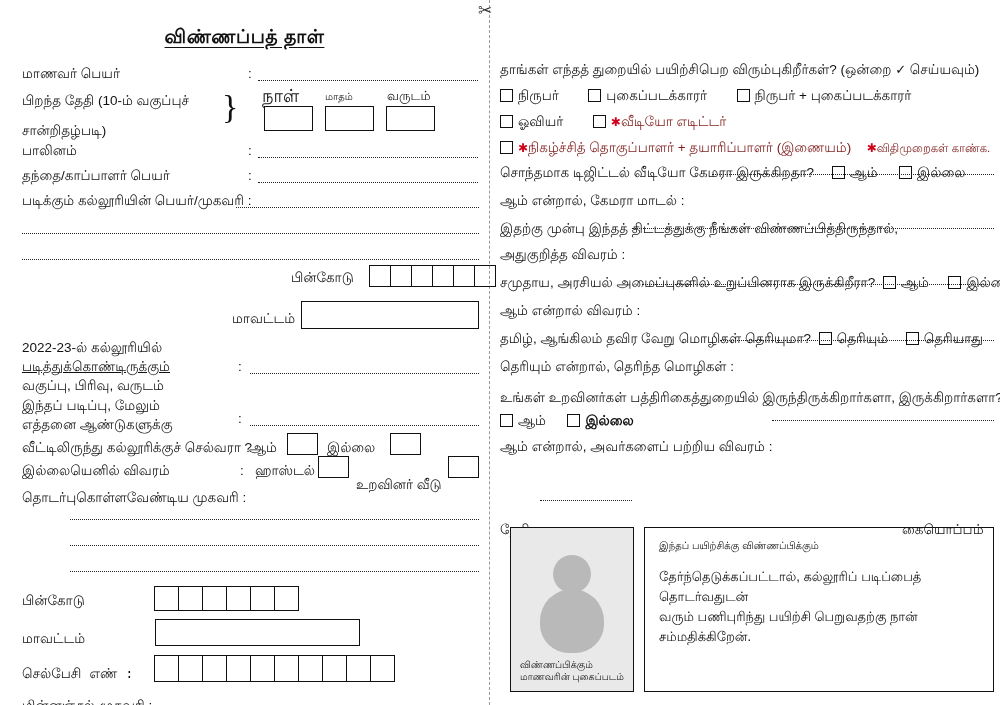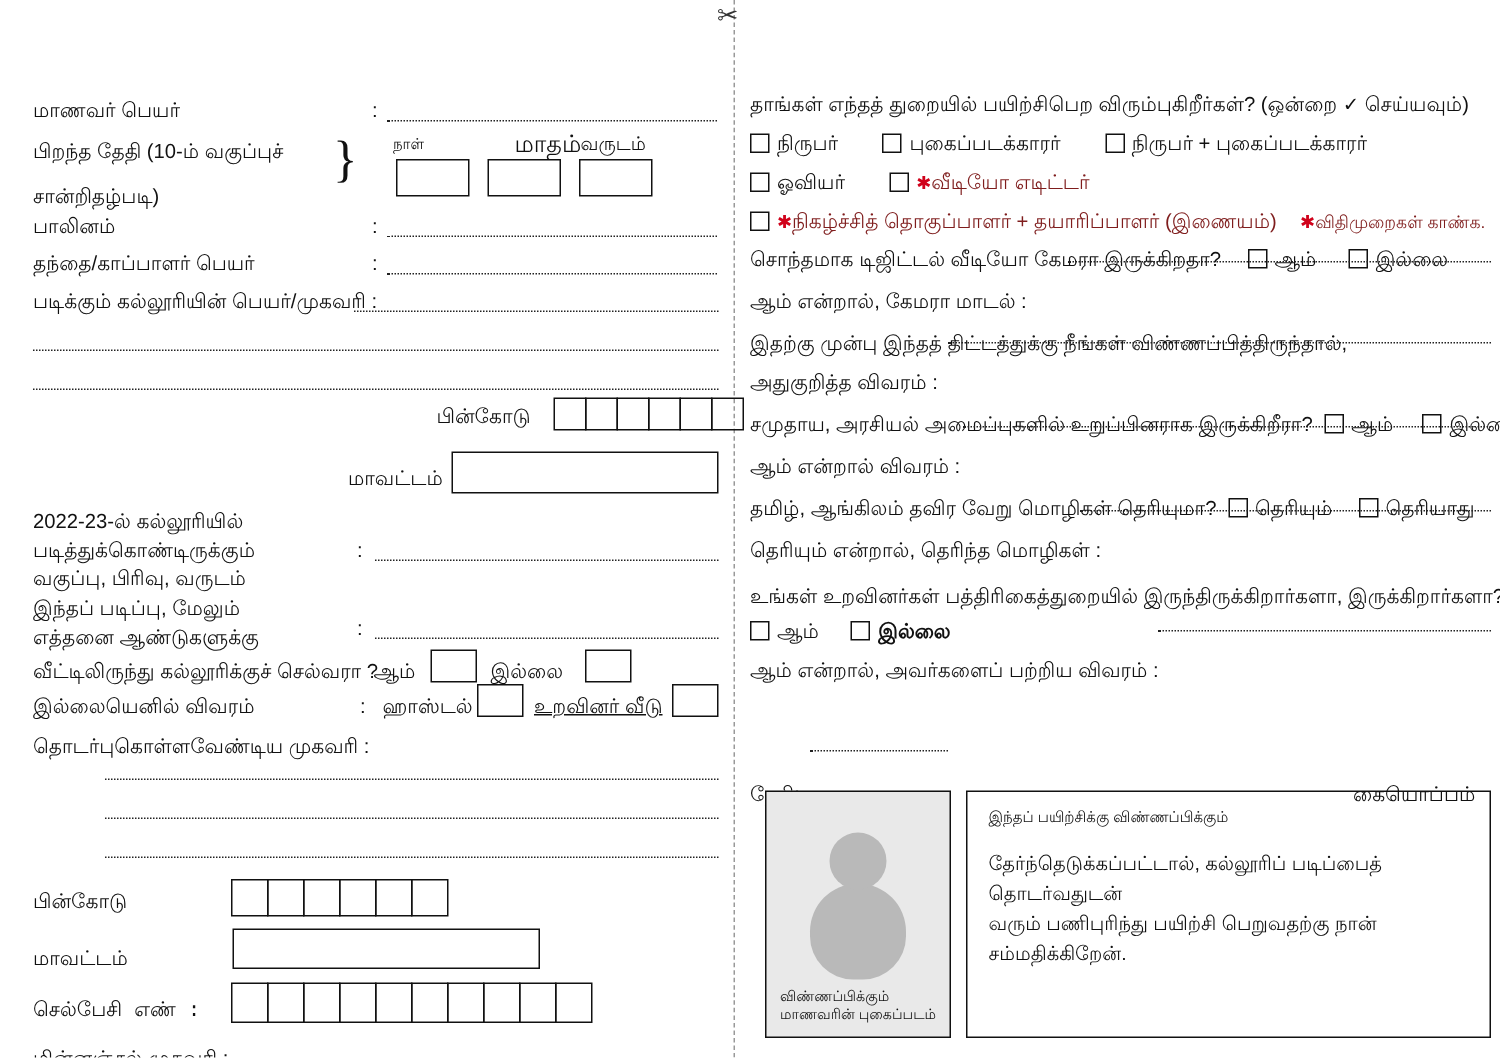--- a/index.html
+++ b/index.html
@@ -134,31 +134,34 @@
 </head>
 <body>
 
 <div class="page">
 
   <div class="cutline"></div>
   <div class="scissors">✂</div>
 
   <div class="col-left">
 
+    <div class="title">
+      <u>விண்ணப்பத் தாள்</u>
+    </div>
 
     <div class="row" style="left:22px; top:65px;">மாணவர் பெயர்</div>
     <div class="row" style="left:248px; top:65px;">:</div>
     <div class="hline" style="left:258px; top:80px; width:220px;"></div>
 
     <div class="row" style="left:22px; top:92px;">பிறந்த தேதி (10-ம் வகுப்புச்</div>
     <div class="row" style="left:22px; top:122px;">சான்றிதழ்படி)</div>
     <div class="brace" style="left:222px; top:90px;">}</div>
 
-    <div class="row" style="left:262px; top:88px; font-size:10px;">நாள்</div>
-    <div class="row" style="left:343px; top:88px; font-size:16px;">மாதம்</div>
+    <div class="row" style="left:262px; top:88px; font-size:18px;">நாள்</div>
+    <div class="row" style="left:325px; top:88px; font-size:10px;">மாதம்</div>
     <div class="row" style="left:387px; top:88px; font-size:12.5px;">வருடம்</div>
 
     <div class="cell" style="left:264px; top:106px; width:49px; height:25px;"></div>
     <div class="cell" style="left:325px; top:106px; width:49px; height:25px;"></div>
     <div class="cell" style="left:386px; top:106px; width:49px; height:25px;"></div>
 
     <div class="row" style="left:22px; top:142px;">பாலினம்</div>
     <div class="row" style="left:248px; top:142px;">:</div>
     <div class="hline" style="left:258px; top:157px; width:220px;"></div>
 
@@ -178,41 +181,41 @@
       <span class="bx"></span>
       <span class="bx"></span>
       <span class="bx"></span>
       <span class="bx"></span>
     </div>
 
     <div class="row" style="left:232px; top:310px;">மாவட்டம்</div>
     <div class="cell" style="left:301px; top:301px; width:178px; height:28px;"></div>
 
     <div class="row" style="left:22px; top:339px;">2022-23-ல் கல்லூரியில்</div>
-    <div class="row" style="left:22px; top:358px;">படித்துக்கொண்டிருக்கும்</div>
+    <div class="row" style="left:22px; top:358px;text-decoration:underline;">படித்துக்கொண்டிருக்கும்</div>
     <div class="row" style="left:22px; top:377px;">வகுப்பு, பிரிவு, வருடம்</div>
     <div class="row" style="left:238px; top:358px;">:</div>
     <div class="hline" style="left:250px; top:373px; width:229px;"></div>
 
     <div class="row" style="left:22px; top:397px;">இந்தப் படிப்பு, மேலும்</div>
     <div class="row" style="left:22px; top:416px;">எத்தனை ஆண்டுகளுக்கு</div>
     <div class="row" style="left:238px; top:410px;">:</div>
     <div class="hline" style="left:250px; top:425px; width:229px;"></div>
 
     <div class="row" style="left:22px; top:439px;">வீட்டிலிருந்து கல்லூரிக்குச் செல்வரா ?</div>
     <div class="row" style="left:249px; top:439px;">ஆம்</div>
     <div class="cell" style="left:287px; top:433px; width:31px; height:22px;"></div>
     <div class="row" style="left:327px; top:439px;">இல்லை</div>
     <div class="cell" style="left:390px; top:433px; width:31px; height:22px;"></div>
 
     <div class="row" style="left:22px; top:462px;">இல்லையெனில் விவரம்</div>
     <div class="row" style="left:240px; top:462px;">:</div>
     <div class="row" style="left:255px; top:462px;">ஹாஸ்டல்</div>
     <div class="cell" style="left:318px; top:456px; width:31px; height:22px;"></div>
-    <div class="row" style="left:356px; top:462px;text-decoration:underline;">உறவினர் வீடு</div>
+    <div class="row" style="left:356px; top:476px;">உறவினர் வீடு</div>
     <div class="cell" style="left:448px; top:456px; width:31px; height:22px;"></div>
 
     <div class="row" style="left:22px; top:489px;">தொடர்புகொள்ளவேண்டிய முகவரி :</div>
     <div class="hline" style="left:70px; top:519px; width:409px;"></div>
     <div class="hline" style="left:70px; top:545px; width:409px;"></div>
     <div class="hline" style="left:70px; top:571px; width:409px;"></div>
 
     <div class="row" style="left:22px; top:592px;">பின்கோடு</div>
     <div class="boxes" style="left:155px; top:586px;">
       <span class="bx" style="width:25px;height:25px;"></span>

